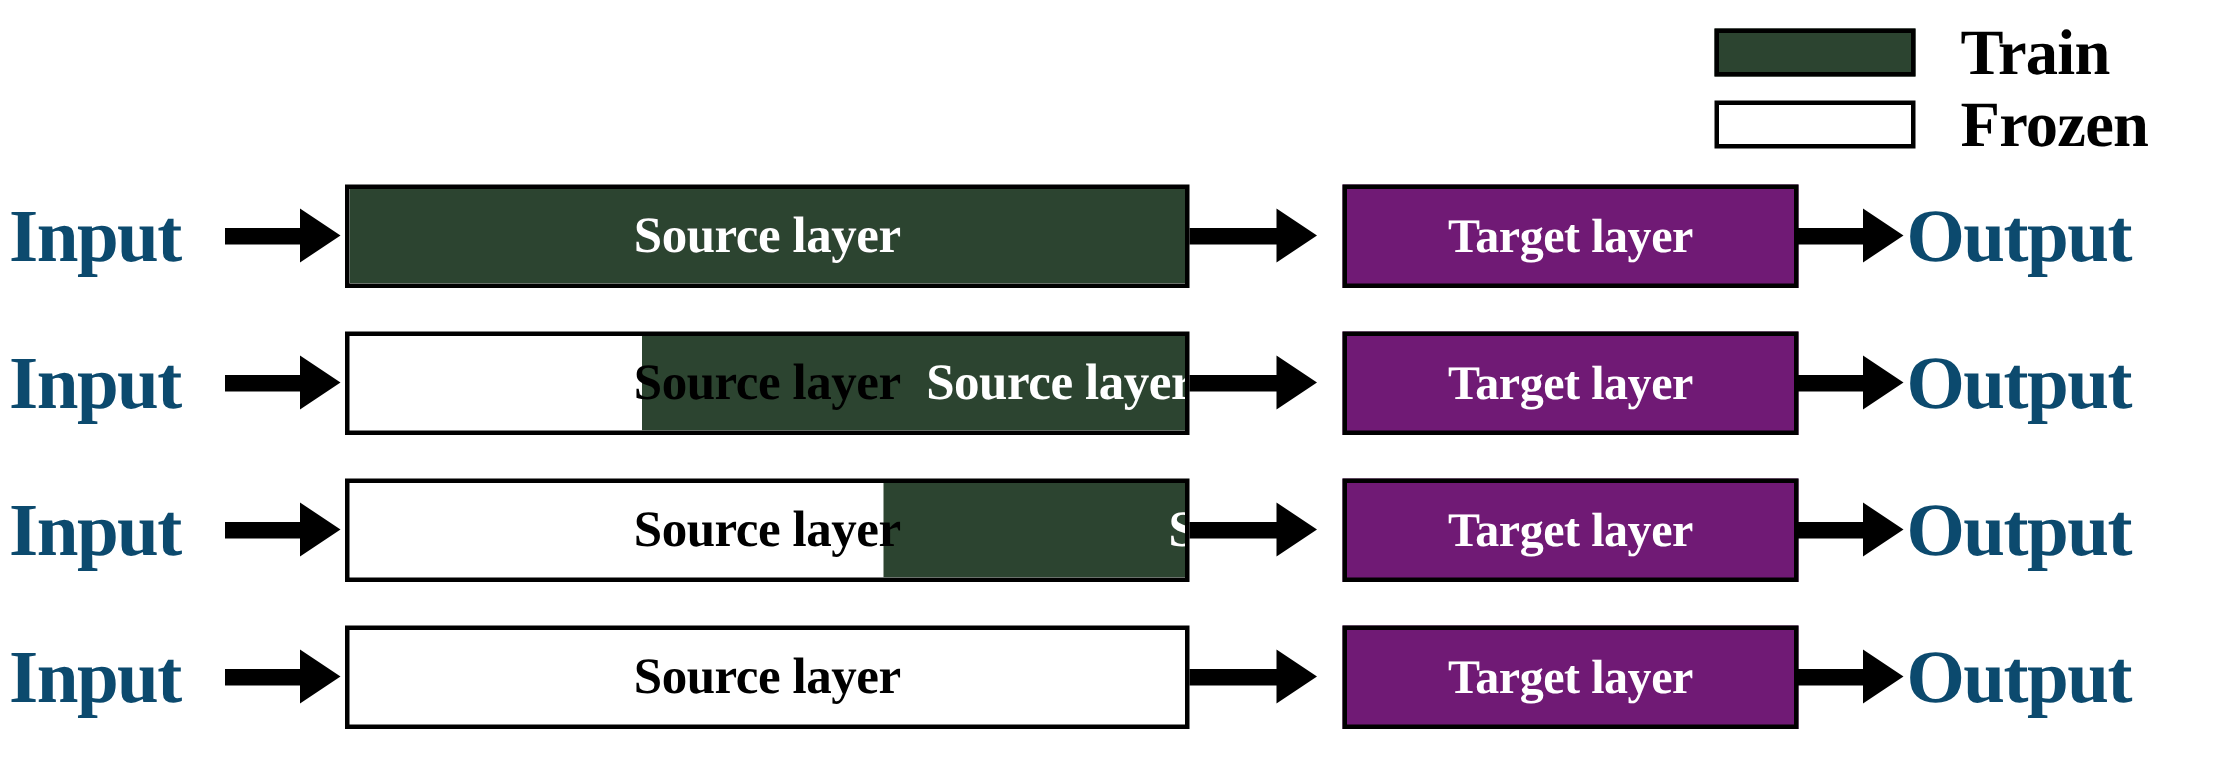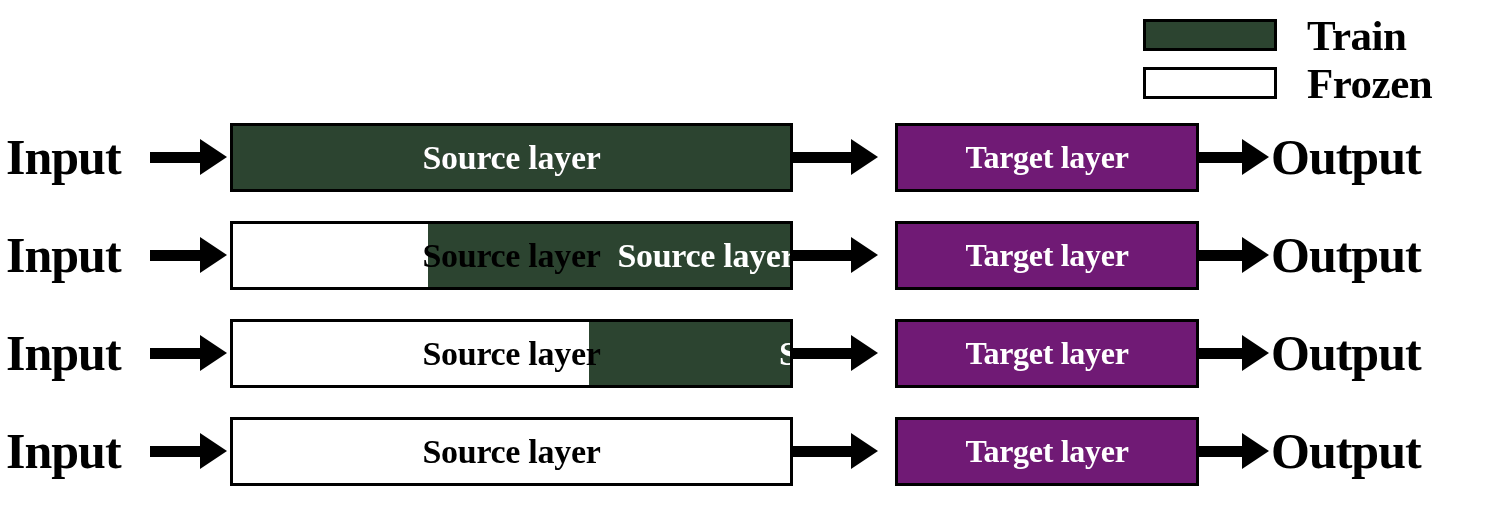--- a/index.html
+++ b/index.html
@@ -63,21 +63,21 @@
   .row.row2 { top: 314px; }
   .row.row3 { top: 412px; }
 
   .io-label {
     position: absolute;
     top: 0;
     height: 78px;
     line-height: 78px;
     font-size: 50px;
     font-weight: bold;
-    color: #000000;
+    color: #0c4a6e;
     white-space: nowrap;
     letter-spacing: -1px;
   }
   .io-label.input  { left: 6px; }
   .io-label.output { left: 1271px; text-align: center; }
 
   
   .arrow {
     position: absolute;
     height: 78px;

